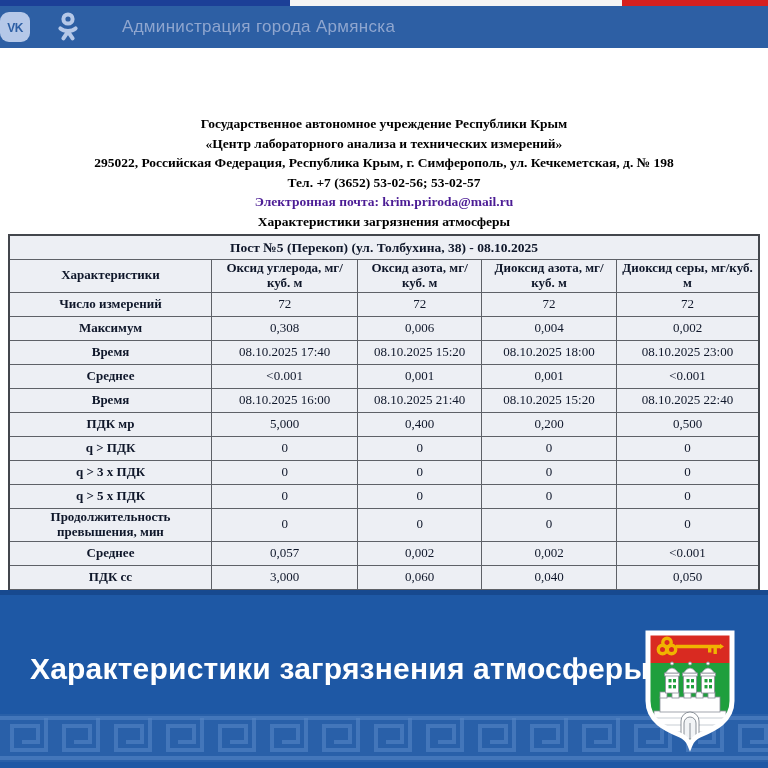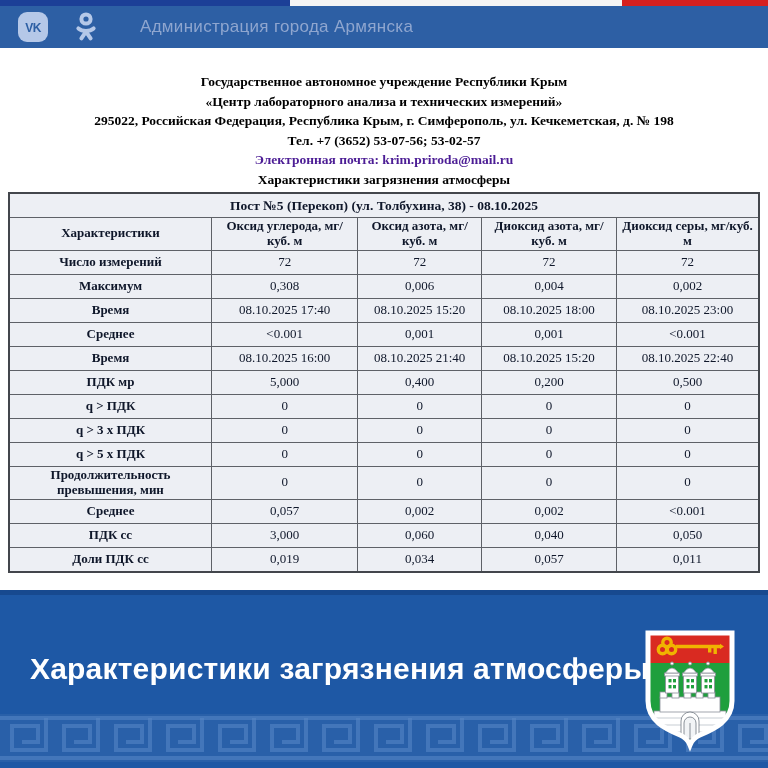--- a/index.html
+++ b/index.html
@@ -8,30 +8,30 @@
     background:#ffffff;font-family:"Liberation Serif",serif;
   }
   
   .flag-stripe{display:flex;width:768px;height:6px;}
   .flag-stripe .seg-blue{width:290px;background:#1c3f97;}
   .flag-stripe .seg-white{width:332px;background:#f4f4f4;}
   .flag-stripe .seg-red{flex:1;background:#d6201f;}
   
   .topbar{
     display:flex;align-items:center;gap:25px;
-    width:768px;height:42px;background:#2d5fa4;padding-left:18px;box-sizing:border-box;
+    width:768px;height:42px;background:#2d5fa4;box-sizing:border-box;
   }
   .vk-badge{width:30px;height:30px;flex:0 0 auto;}
   .ok-badge{width:22px;height:32px;flex:0 0 auto;margin-left:2px;}
   .community-title{
     font-family:"Liberation Sans",sans-serif;font-size:17px;font-weight:500;
     color:#8fa6cf;letter-spacing:.3px;margin-left:18px;
   }
   
-  .letterhead{margin-top:24px;text-align:center;font-weight:bold;font-size:13.5px;line-height:19.5px;color:#000;}
+  .letterhead{margin-top:66px;text-align:center;font-weight:bold;font-size:13.5px;line-height:19.5px;color:#000;}
   .letterhead p{margin:0;}
   .letterhead .email-line{color:#4c1d95;}
   
   table.poll{
     border-collapse:collapse;margin:3px 8px 0 8px;width:752px;table-layout:fixed;
     border:2.5px solid #43464c;font-size:13px;color:#0f172a;
   }
   table.poll td{
     border:1.8px solid #5e6167;background:#edeff4;text-align:center;vertical-align:middle;
     padding:1px 4px;height:21px;line-height:1.15;overflow:hidden;
@@ -75,21 +75,21 @@
         <path d="M11,20.6 L15.6,27.4"></path>
       </g>
     </svg>
     <span class="community-title">Администрация города Армянска</span>
   </div>
 
   <div class="letterhead">
     <p>Государственное автономное учреждение Республики Крым</p>
     <p>«Центр лабораторного анализа и технических измерений»</p>
     <p>295022, Российская Федерация, Республика Крым, г. Симферополь, ул. Кечкеметская, д. № 198</p>
-    <p>Тел. +7 (3652) 53-07-56; 53-02-57</p>
+    <p>Тел. +7 (3652) 53-02-56; 53-02-57</p>
     <p class="email-line">Электронная почта: krim.priroda@mail.ru</p>
     <p>Характеристики загрязнения атмосферы</p>
   </div>
 
   <table class="poll">
     <colgroup>
       <col style="width:27%">
         <col style="width:19.5%">
         <col style="width:16.5%">
         <col style="width:18%">

